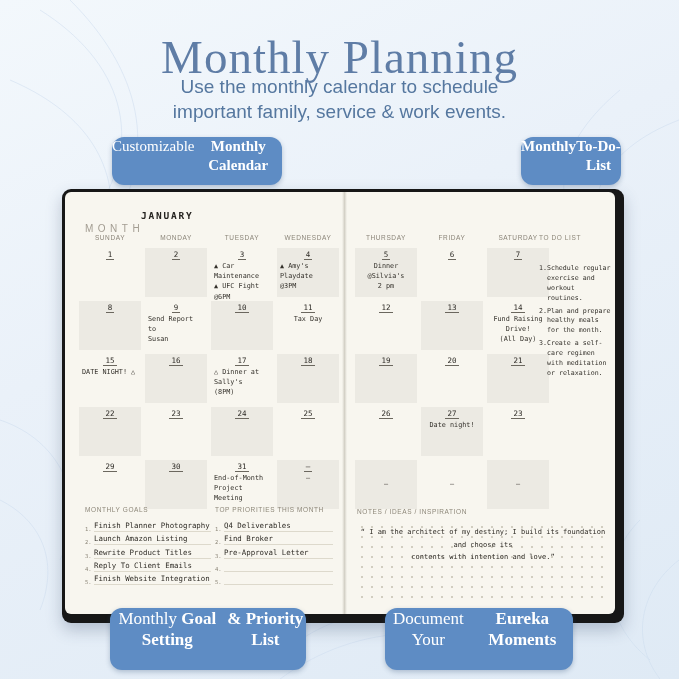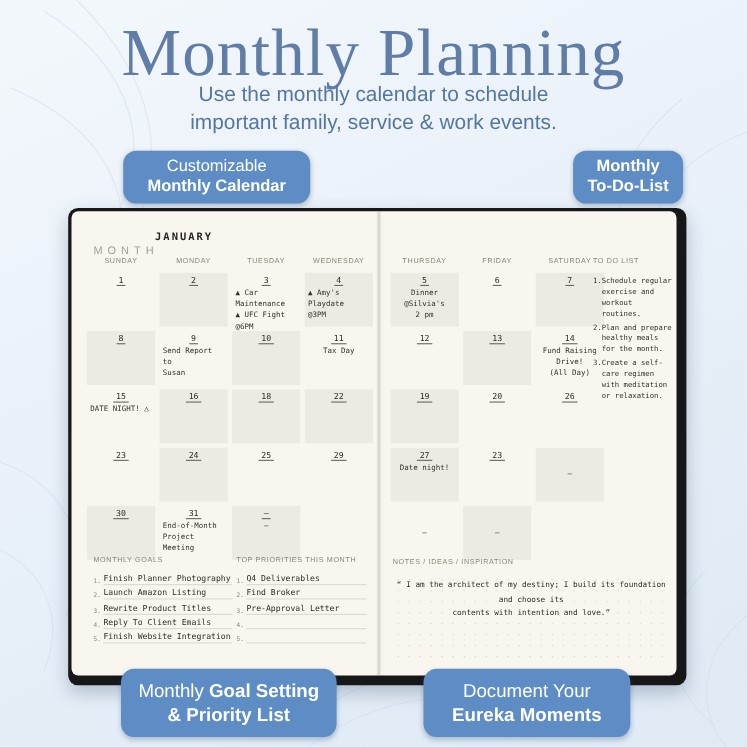--- a/index.html
+++ b/index.html
@@ -2,30 +2,30 @@
 <html><head>
 <meta charset="utf-8">
 <style>
   html,body{margin:0;padding:0;background:#fff;}
   .stage{position:relative;width:679px;height:679px;overflow:hidden;
          background:linear-gradient(155deg,#f3f8fc 0%,#eaf1f9 40%,#dfeaf5 100%);
          font-family:"Liberation Sans",sans-serif;}
   .deco{position:absolute;inset:0;pointer-events:none;}
 
   
-  .title{position:absolute;top:14px;left:0;width:100%;text-align:center;
-         font-family:"Liberation Serif",serif;font-weight:400;font-size:61px;
+  .title{position:absolute;top:30px;left:0;width:100%;text-align:center;
+         font-family:"Liberation Serif",serif;font-weight:400;font-size:47px;
          color:#5f7da6;letter-spacing:1px;}
   .subtitle{position:absolute;top:74px;left:0;width:100%;text-align:center;
             font-size:19px;line-height:1.32;color:#55779f;}
 
   
   .badge{position:absolute;background:#5e8cc4;color:#fff;border-radius:12px;
-         text-align:center;display:flex;flex-direction:column;justify-content:center;
-         line-height:1.25;box-shadow:0 2px 5px rgba(45,75,115,.3);z-index:5;}
+         text-align:center;display:flex;flex-direction:row;justify-content:center;
+         line-height:1.25;box-shadow:0 2px 5px rgba(45,75,115,.3);z-index:5;font-family:Liberation Serif, serif;}
   .badge .rg{font-weight:400;}
   .badge .bd{font-weight:700;}
   #badge-tl{left:112px;top:137px;width:170px;height:48px;font-size:15px;}
   #badge-tr{left:521px;top:137px;width:100px;height:48px;font-size:15px;}
   #badge-bl{left:110px;top:608px;width:196px;height:62px;font-size:17px;}
   #badge-br{left:385px;top:608px;width:188px;height:62px;font-size:17px;}
 
   
   .planner{position:absolute;left:62px;top:189px;width:556px;height:428px;
            background:#171717;border-radius:9px;padding:3px;
@@ -52,21 +52,21 @@
   .cell{position:relative;width:62px;height:49px;}
   .cell.shaded{background:#eceae3;}
   .daynum{text-align:center;padding-top:2px;font-size:7.5px;font-family:"DejaVu Sans Mono",monospace;color:#2e2b26;}
   .daynum i{font-style:normal;display:inline-block;border-bottom:1px solid #6b675e;padding:0 2px;}
   .entries{padding:1px 2px 0 3px;font-size:6.8px;line-height:1.5;
            font-family:"DejaVu Sans Mono",monospace;color:#34312b;}
   .entries.center{text-align:center;padding-left:2px;}
 
   
   #todo{position:absolute;left:474px;top:42px;width:72px;}
-  #todo-items{margin-top:10px;}
+  #todo-items{margin-top:23px;}
   .todo-item{font-size:6.6px;line-height:1.5;font-family:"DejaVu Sans Mono",monospace;
              color:#34312b;padding-left:8px;text-indent:-8px;margin-bottom:3px;}
 
   
   .list-col{position:absolute;}
   #goals-col{left:20px;top:314px;width:126px;}
   #prio-col{left:150px;top:314px;width:118px;}
   .list-row{display:flex;align-items:flex-end;height:13.2px;}
   .list-row .n{width:9px;font-size:5.5px;color:#8d8779;font-family:"DejaVu Sans Mono",monospace;}
   .list-row .t{flex:1;font-size:7.4px;font-family:"DejaVu Sans Mono",monospace;color:#2f2c26;
@@ -180,20 +180,27 @@
           </div>
           <div class="cell">
             <div class="daynum"><i>15</i></div>
             <div class="entries">
               <div>DATE NIGHT! △</div>
             </div>
           </div>
           <div class="cell shaded">
             <div class="daynum"><i>16</i></div>
           </div>
+          <div class="cell">
+            <div class="daynum"><i>17</i></div>
+            <div class="entries">
+              <div>△ Dinner at Sally's</div>
+              <div>(8PM)</div>
+            </div>
+          </div>
           <div class="cell shaded">
             <div class="daynum"><i>18</i></div>
           </div>
           <div class="cell shaded">
             <div class="daynum"><i>22</i></div>
           </div>
           <div class="cell">
             <div class="daynum"><i>23</i></div>
           </div>
           <div class="cell shaded">
@@ -249,20 +256,23 @@
               <div>Fund Raising</div>
               <div>Drive!</div>
               <div>(All Day)</div>
             </div>
           </div>
           <div class="cell shaded">
             <div class="daynum"><i>19</i></div>
           </div>
           <div class="cell">
             <div class="daynum"><i>20</i></div>
+          </div>
+          <div class="cell shaded">
+            <div class="daynum"><i>21</i></div>
           </div>
           <div class="cell">
             <div class="daynum"><i>26</i></div>
           </div>
           <div class="cell shaded">
             <div class="daynum"><i>27</i></div>
             <div class="entries center">
               <div>Date night!</div>
             </div>
           </div>

